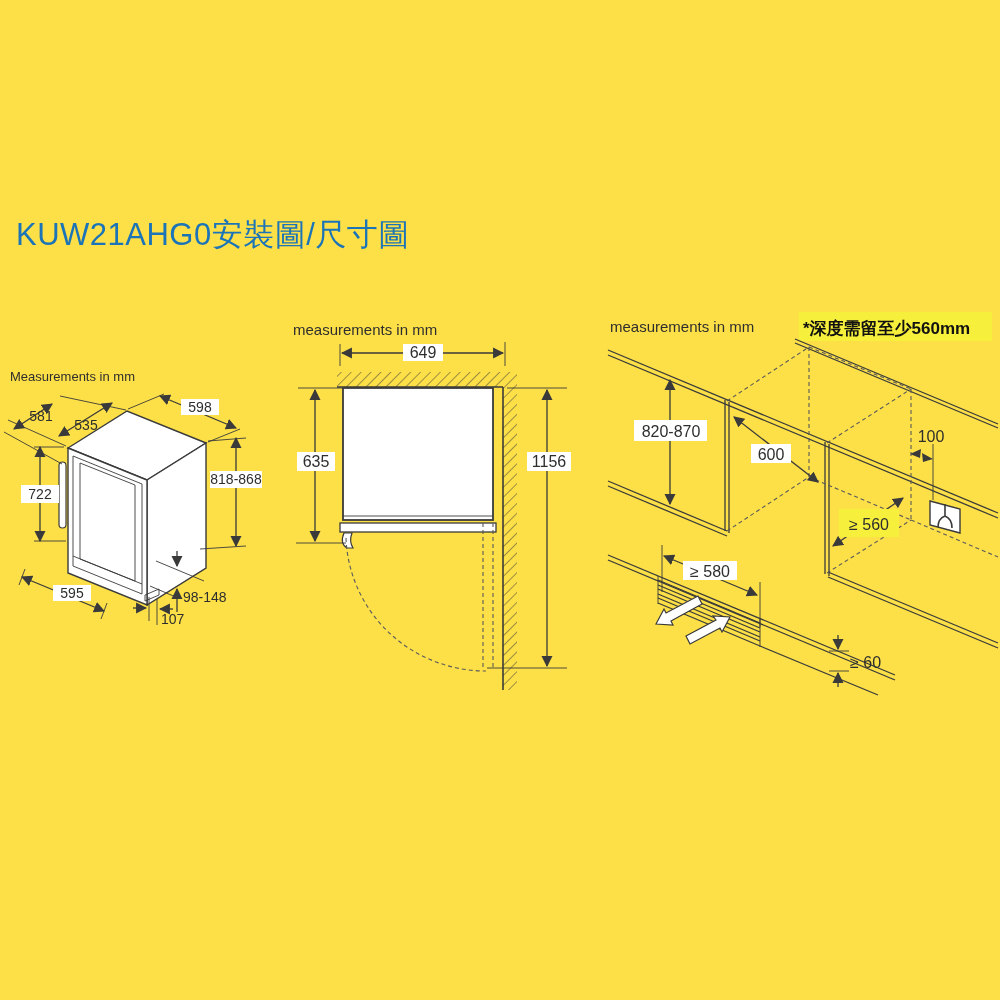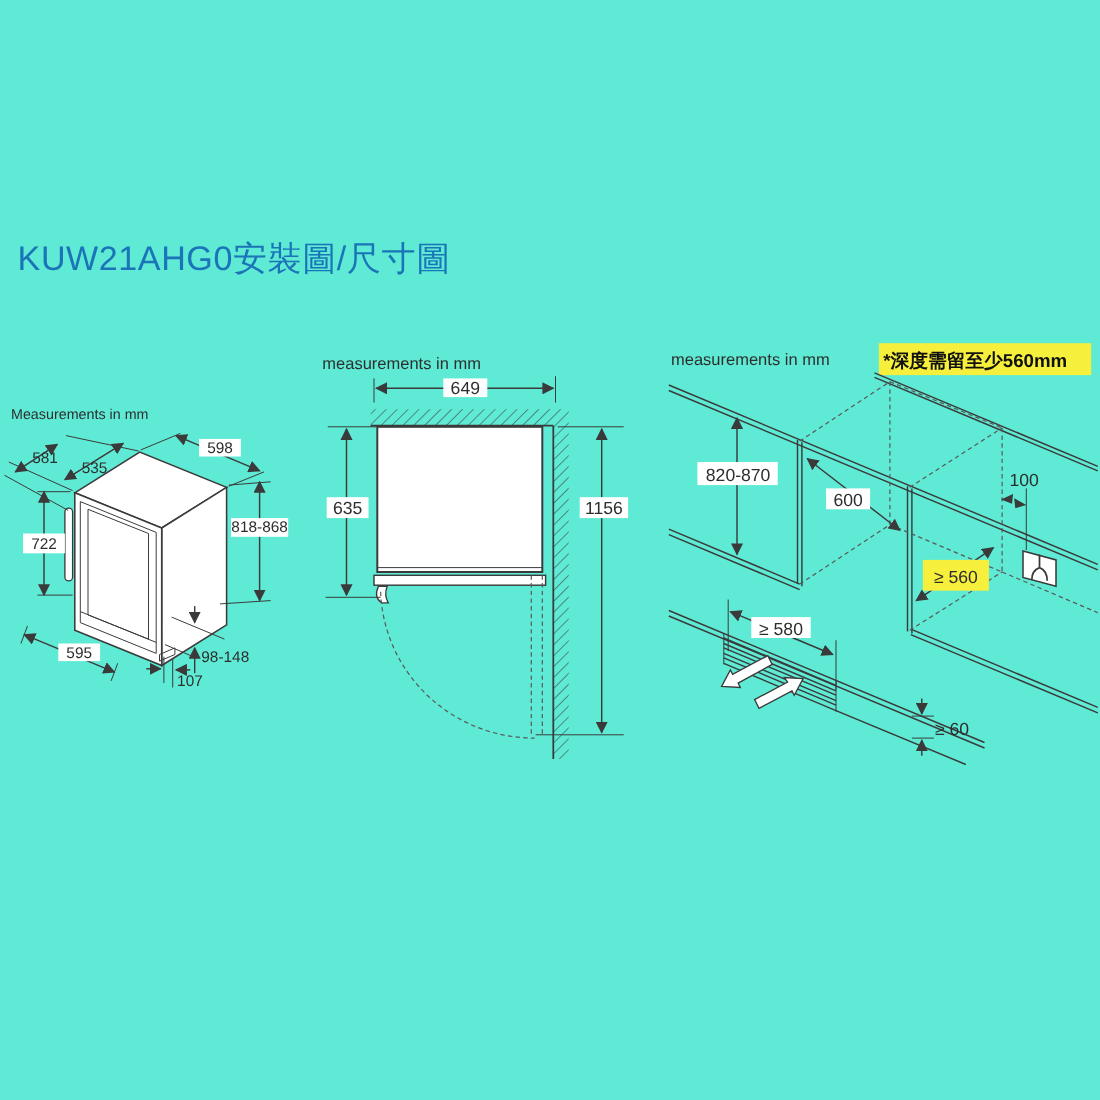--- a/index.html
+++ b/index.html
@@ -1,16 +1,16 @@
 <!DOCTYPE html>
 <html><head>
 <meta charset="utf-8">
 <style>
   html,body{margin:0;padding:0;background:#fff;}
-  .canvas{position:relative;width:1000px;height:1000px;background:#5eead4;overflow:hidden;
+  .canvas{position:relative;width:1000px;height:1000px;background:#fde047;overflow:hidden;
           font-family:"Liberation Sans",sans-serif;}
   .title{position:absolute;left:16px;top:214px;font-size:31px;font-weight:500;
          color:#1b74b8;letter-spacing:.5px;white-space:nowrap;}
   svg{position:absolute;overflow:visible;}
   svg text{fill:#2e2e2e;font-family:"Liberation Sans",sans-serif;}
   .dim{font-size:14px;}
   .dimM{font-size:16px;}
   .cap{font-size:13px;}
   .capM{font-size:15px;}
   .note{font-size:17px;font-weight:bold;fill:#111;}

